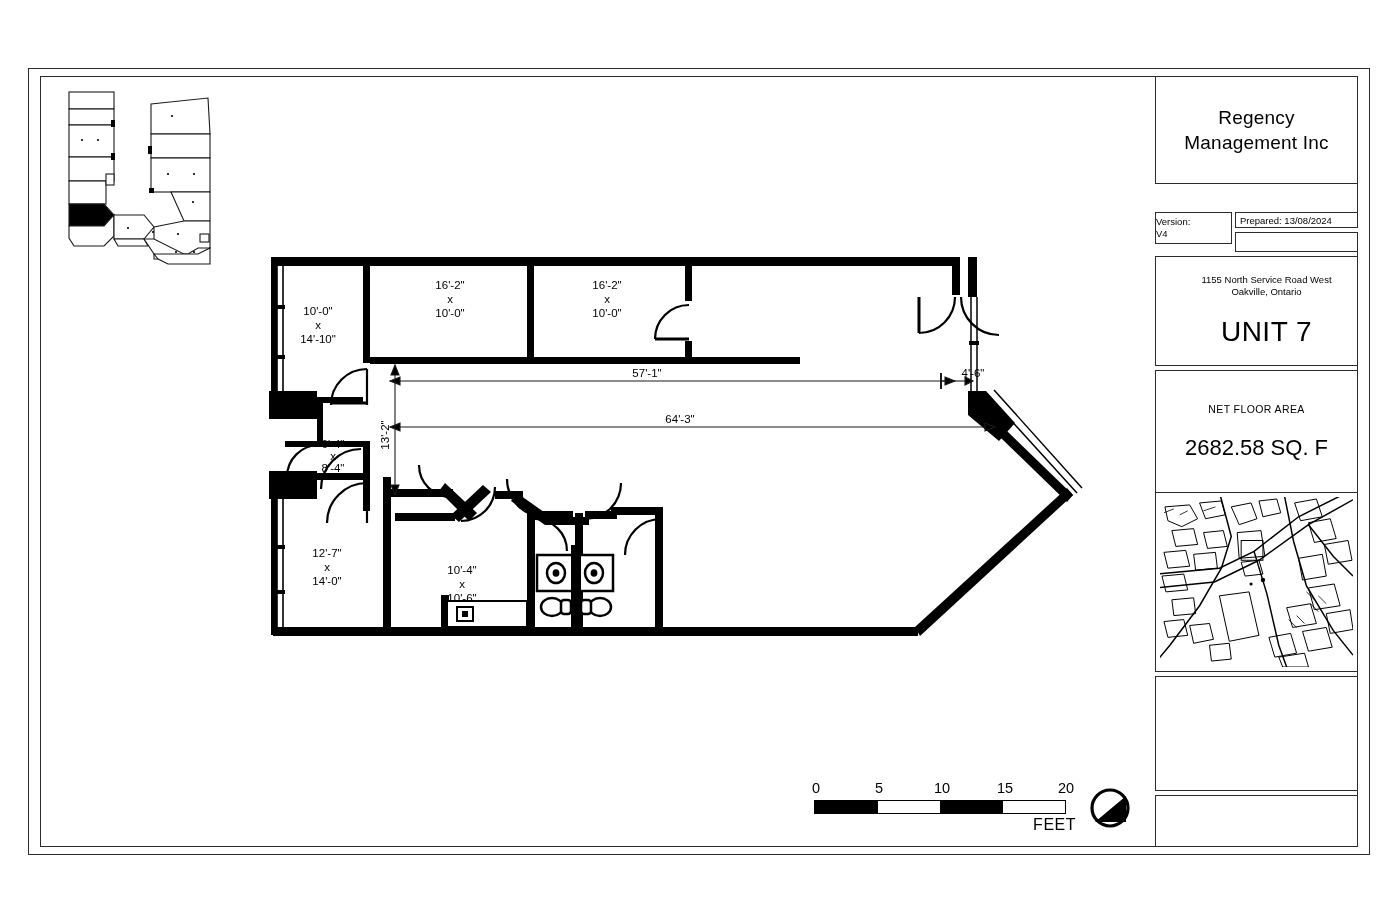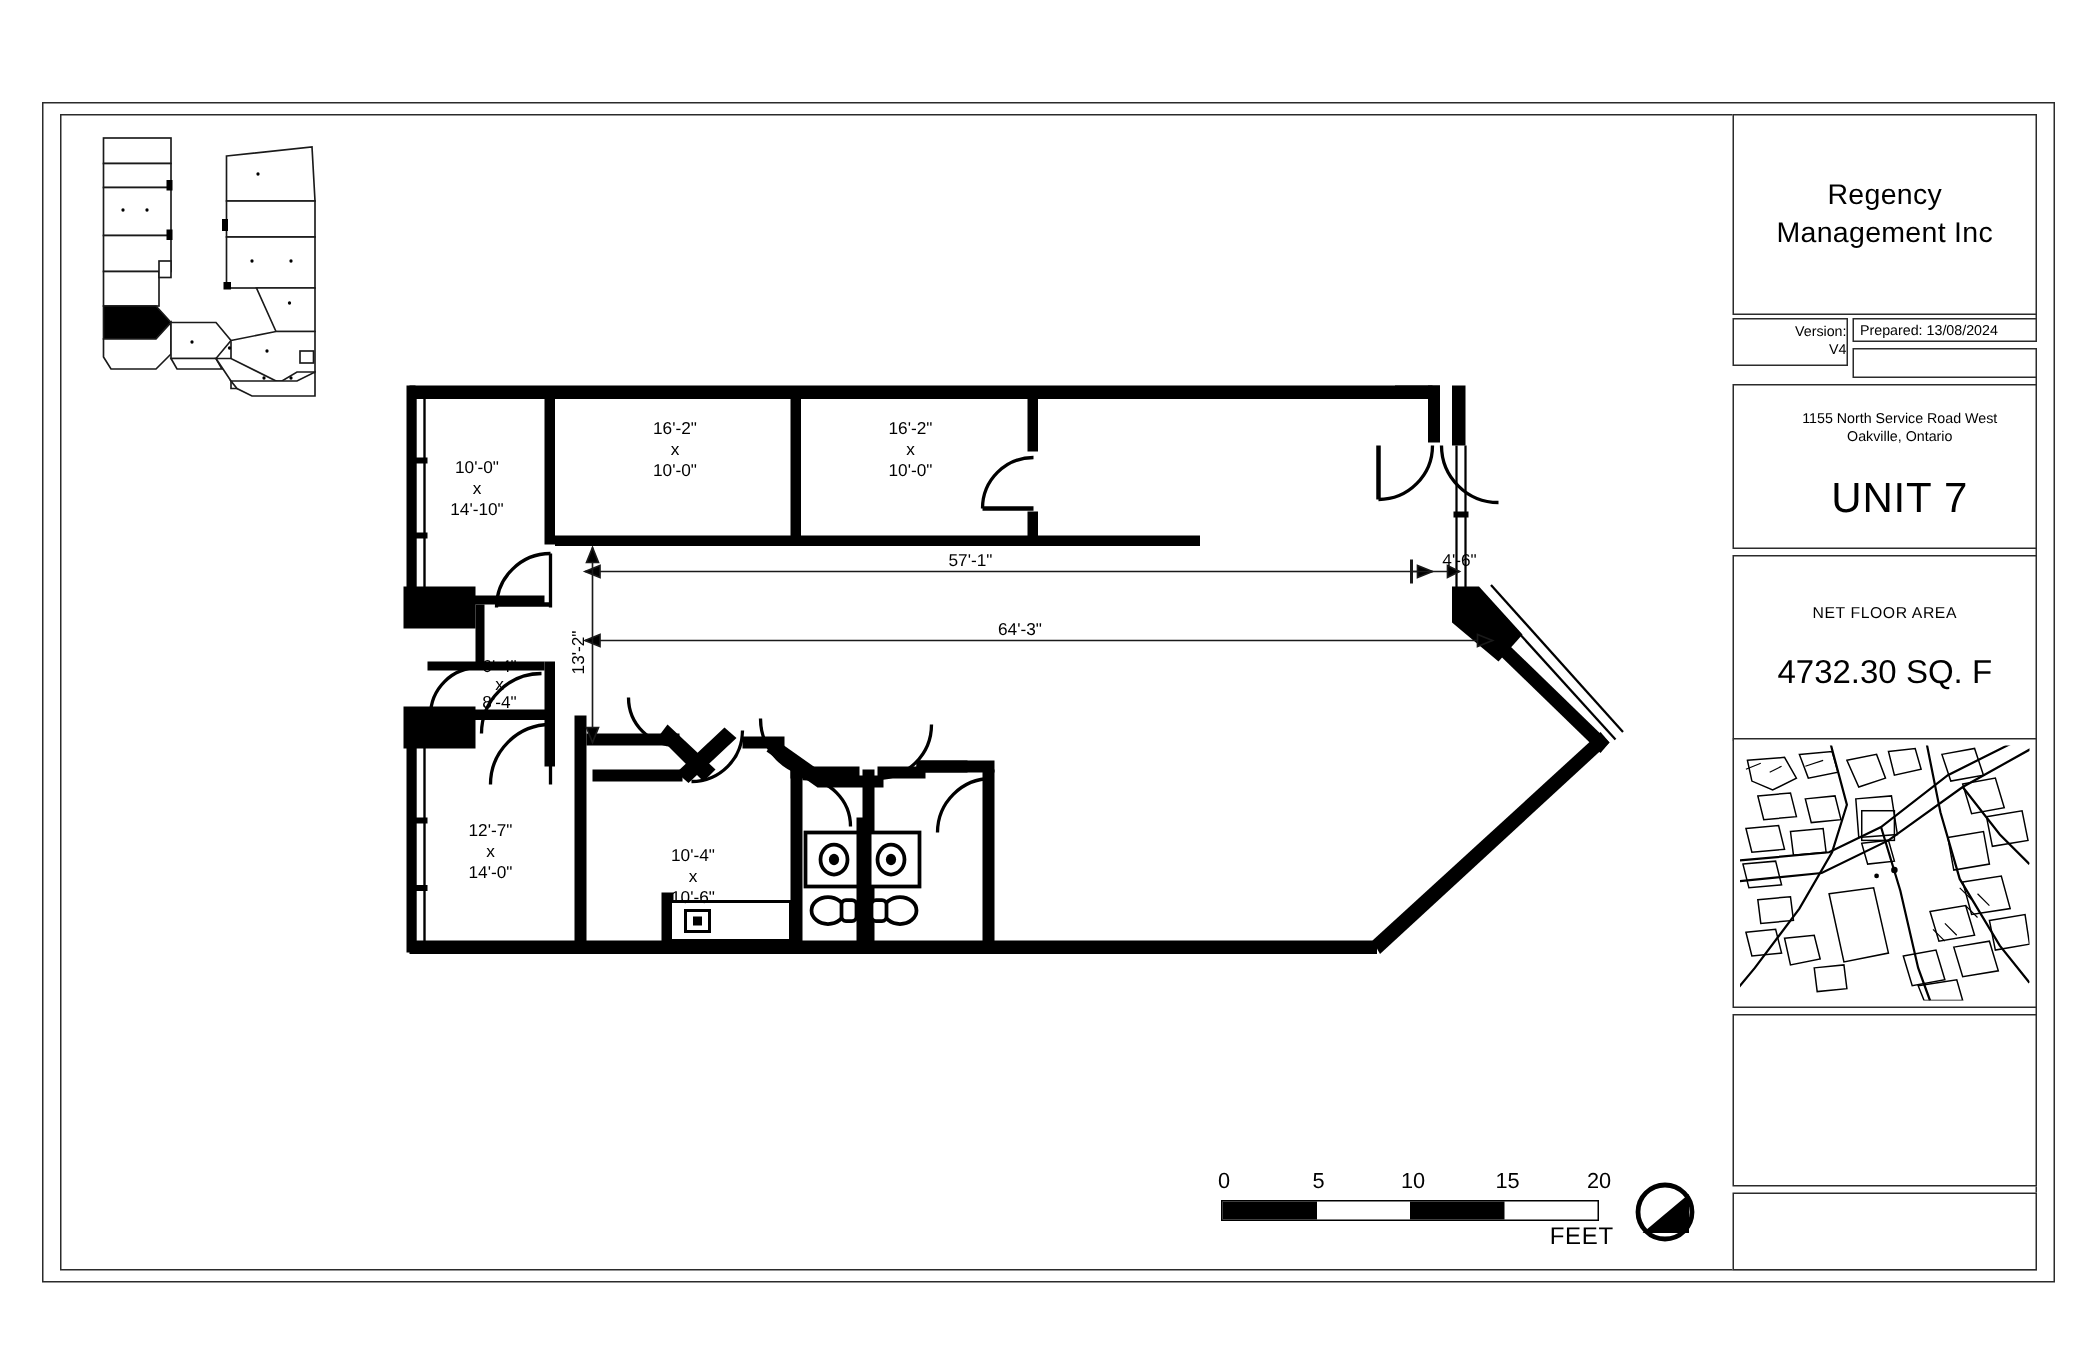--- a/index.html
+++ b/index.html
@@ -7,25 +7,25 @@
   #sheet{position:relative;width:1398px;height:900px;background:#ffffff;}
 
   
   .frame-outer{position:absolute;left:28px;top:68px;width:1342px;height:787px;border:1.5px solid #2b2b2b;box-sizing:border-box;}
   .frame-inner{position:absolute;left:40px;top:76px;width:1318px;height:771px;border:1.5px solid #2b2b2b;box-sizing:border-box;}
 
   
   .titleblock{position:absolute;left:1155px;top:76px;width:203px;height:771px;box-sizing:border-box;}
   .tb-cell{position:absolute;left:0;width:203px;box-sizing:border-box;border:1.5px solid #2b2b2b;background:#fff;
            display:flex;flex-direction:column;align-items:center;justify-content:center;text-align:center;}
-  .tb-company{top:0;height:134px;}
+  .tb-company{top:0;height:108px;}
   .tb-company .line{font-size:19px;line-height:25px;letter-spacing:.2px;}
   .tb-verrow{top:136px;height:40px;border:none;display:block;}
   .tb-ver{position:absolute;left:0;top:0;width:77px;height:32px;border:1.2px solid #2b2b2b;box-sizing:border-box;
-          display:flex;flex-direction:column;align-items:flex-end;justify-content:center;font-size:9.5px;line-height:12px;}
+          display:flex;flex-direction:column;align-items:flex-start;justify-content:center;font-size:9.5px;line-height:12px;}
   .tb-prep{position:absolute;left:80px;top:0;width:123px;height:16px;border:1.2px solid #2b2b2b;box-sizing:border-box;
            display:flex;align-items:center;justify-content:flex-start;padding-left:4px;font-size:9.5px;}
   .tb-prep2{position:absolute;left:80px;top:20px;width:123px;height:20px;border:1.2px solid #2b2b2b;box-sizing:border-box;}
   .tb-address{top:180px;height:110px;padding-left:20px;}
   .tb-address .addr{font-size:9.5px;line-height:12px;}
   .tb-address .unit{font-size:28px;margin-top:18px;letter-spacing:.5px;}
   .tb-area{top:294px;height:124px;}
   .tb-area .lbl{font-size:10.5px;letter-spacing:.4px;}
   .tb-area .val{font-size:22px;margin-top:20px;}
   .tb-map{top:416px;height:180px;padding:4px;overflow:hidden;background:#fff;}
@@ -352,21 +352,21 @@
     </div>
 
     <div class="tb-cell tb-address">
       <div class="addr">1155 North Service Road West</div>
       <div class="addr">Oakville, Ontario</div>
       <div class="unit">UNIT 7</div>
     </div>
 
     <div class="tb-cell tb-area">
       <div class="lbl">NET FLOOR AREA</div>
-      <div class="val">4732.30 SQ. F</div>
+      <div class="val">2682.58 SQ. F</div>
     </div>
 
     <div class="tb-cell tb-map">
       <svg viewBox="0 0 195 172" preserveAspectRatio="none">
         <rect x="0" y="0" width="195" height="172" fill="#fff"></rect>
         <g stroke="#000" stroke-width="1.5" fill="none">
           <path d="M-5 78 L60 72 L95 55 L140 20 L200 -10"></path>
           <path d="M-5 92 L55 86 L100 64 L150 28 L200 0"></path>
           <path d="M60 -5 L72 40 L62 72 L40 110 L10 150 L-5 168"></path>
           <path d="M125 -5 L135 45 L148 90 L175 135 L195 160"></path>

